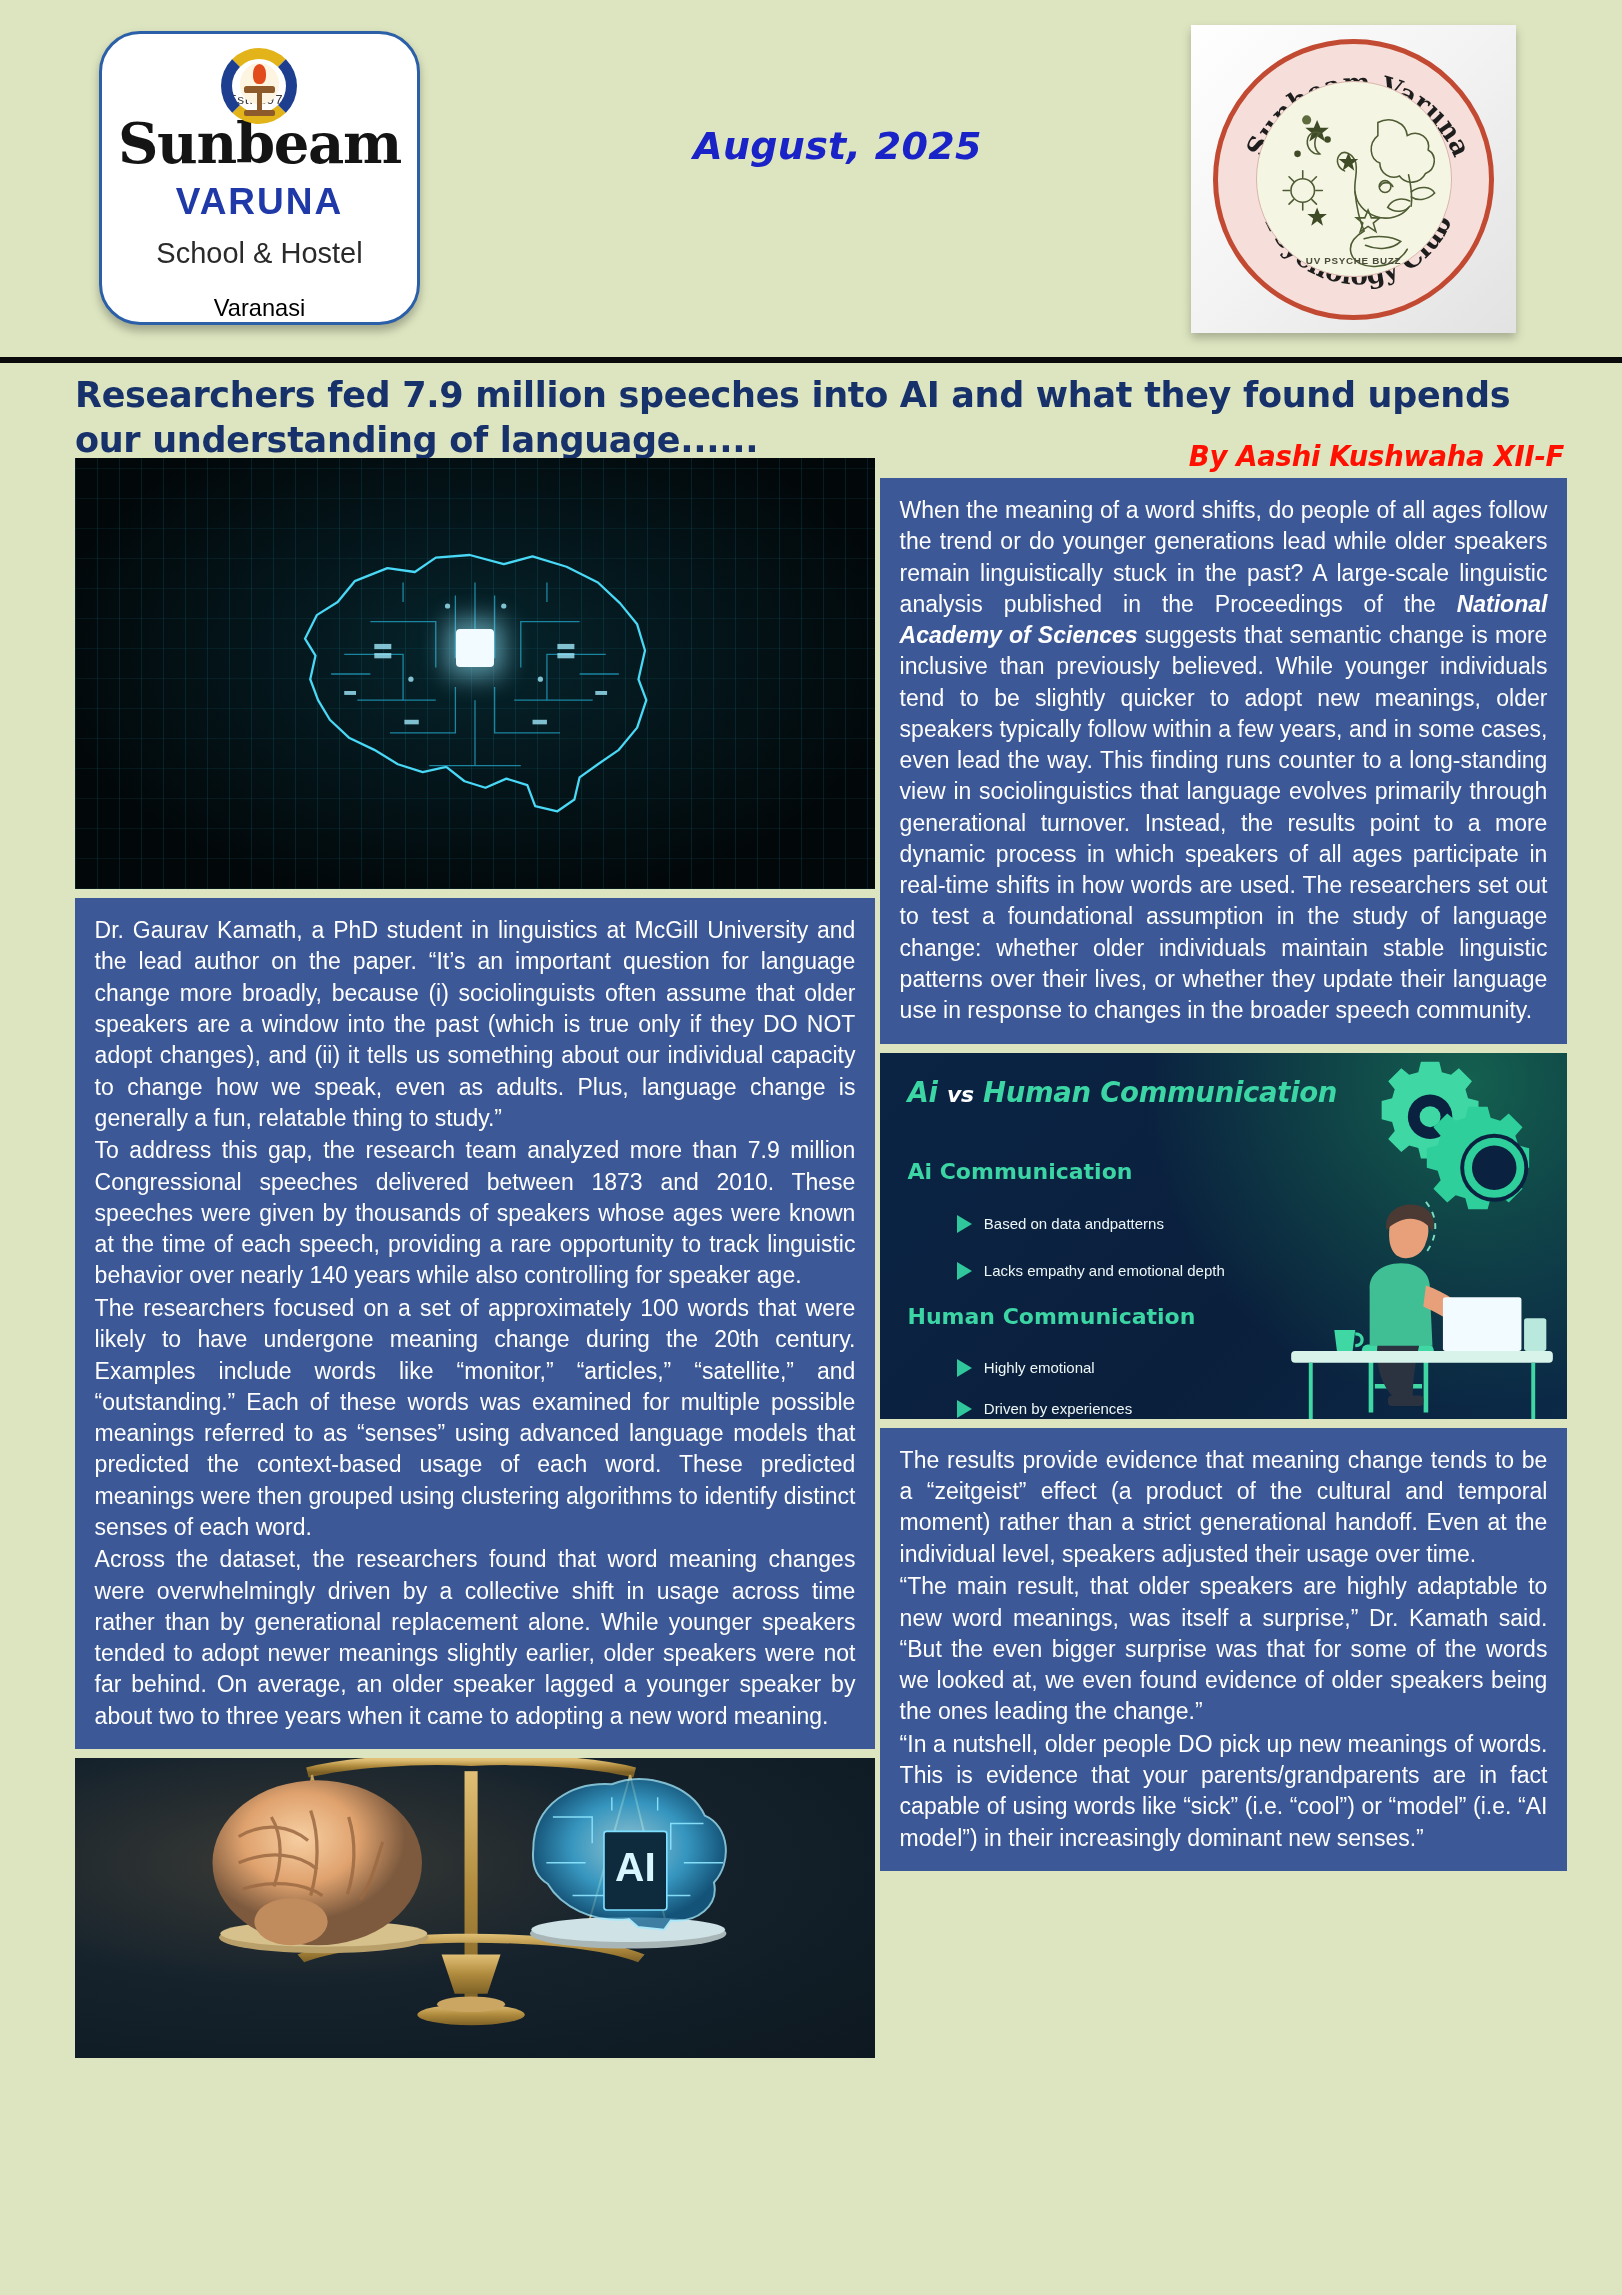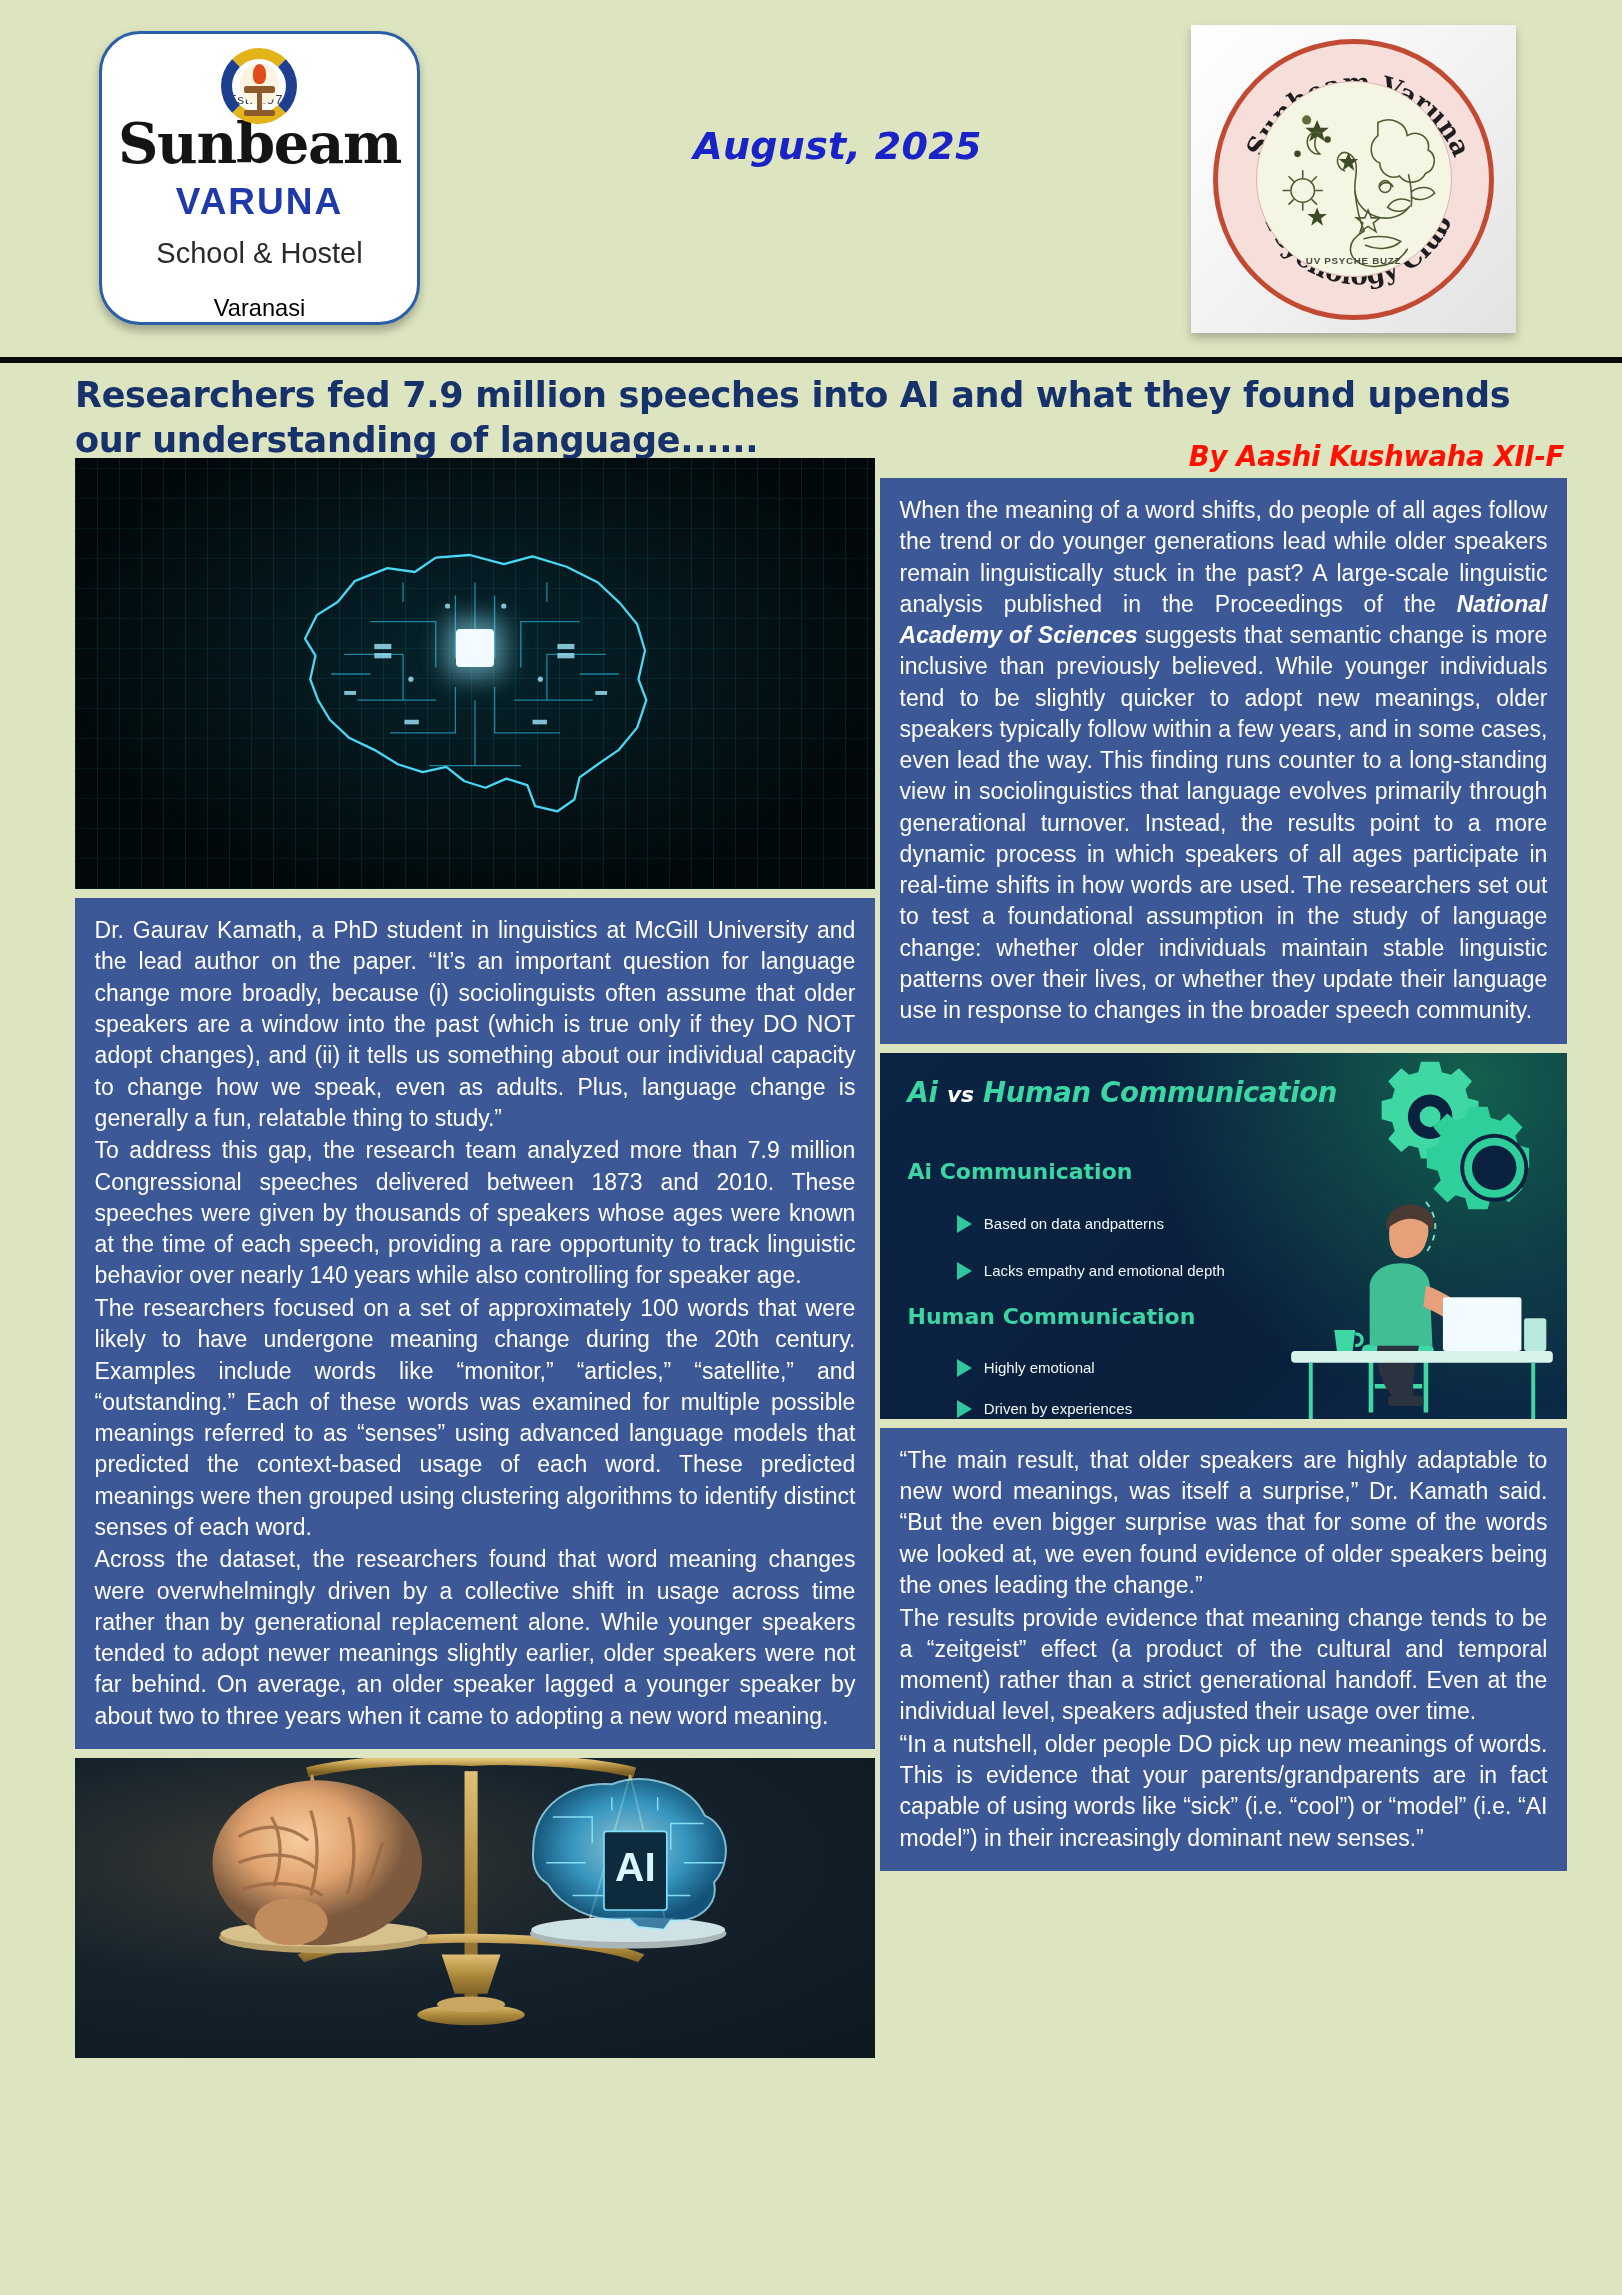--- a/index.html
+++ b/index.html
@@ -479,20 +479,20 @@
         </div>
       <div class="info-bullet b4">
           <span class="tri"></span>
           <span>Driven by experiences</span>
         </div>
     </div>
 
     <div class="spacer"></div>
 
     <div class="panel">
+      <p>The results provide evidence that meaning change tends to be a “zeitgeist” effect (a product of the cultural and temporal moment) rather than a strict generational handoff. Even at the individual level, speakers adjusted their usage over time.</p>
       <p>“The main result, that older speakers are highly adaptable to new word meanings, was itself a surprise,” Dr. Kamath said. “But the even bigger surprise was that for some of the words we looked at, we even found evidence of older speakers being the ones leading the change.”</p>
-      <p>The results provide evidence that meaning change tends to be a “zeitgeist” effect (a product of the cultural and temporal moment) rather than a strict generational handoff. Even at the individual level, speakers adjusted their usage over time.</p>
       <p>“In a nutshell, older people DO pick up new meanings of words. This is evidence that your parents/grandparents are in fact capable of using words like “sick” (i.e. “cool”) or “model” (i.e. “AI model”) in their increasingly dominant new senses.”</p>
     </div>
   </div>
 
 </div>
 
 
 </body></html>

